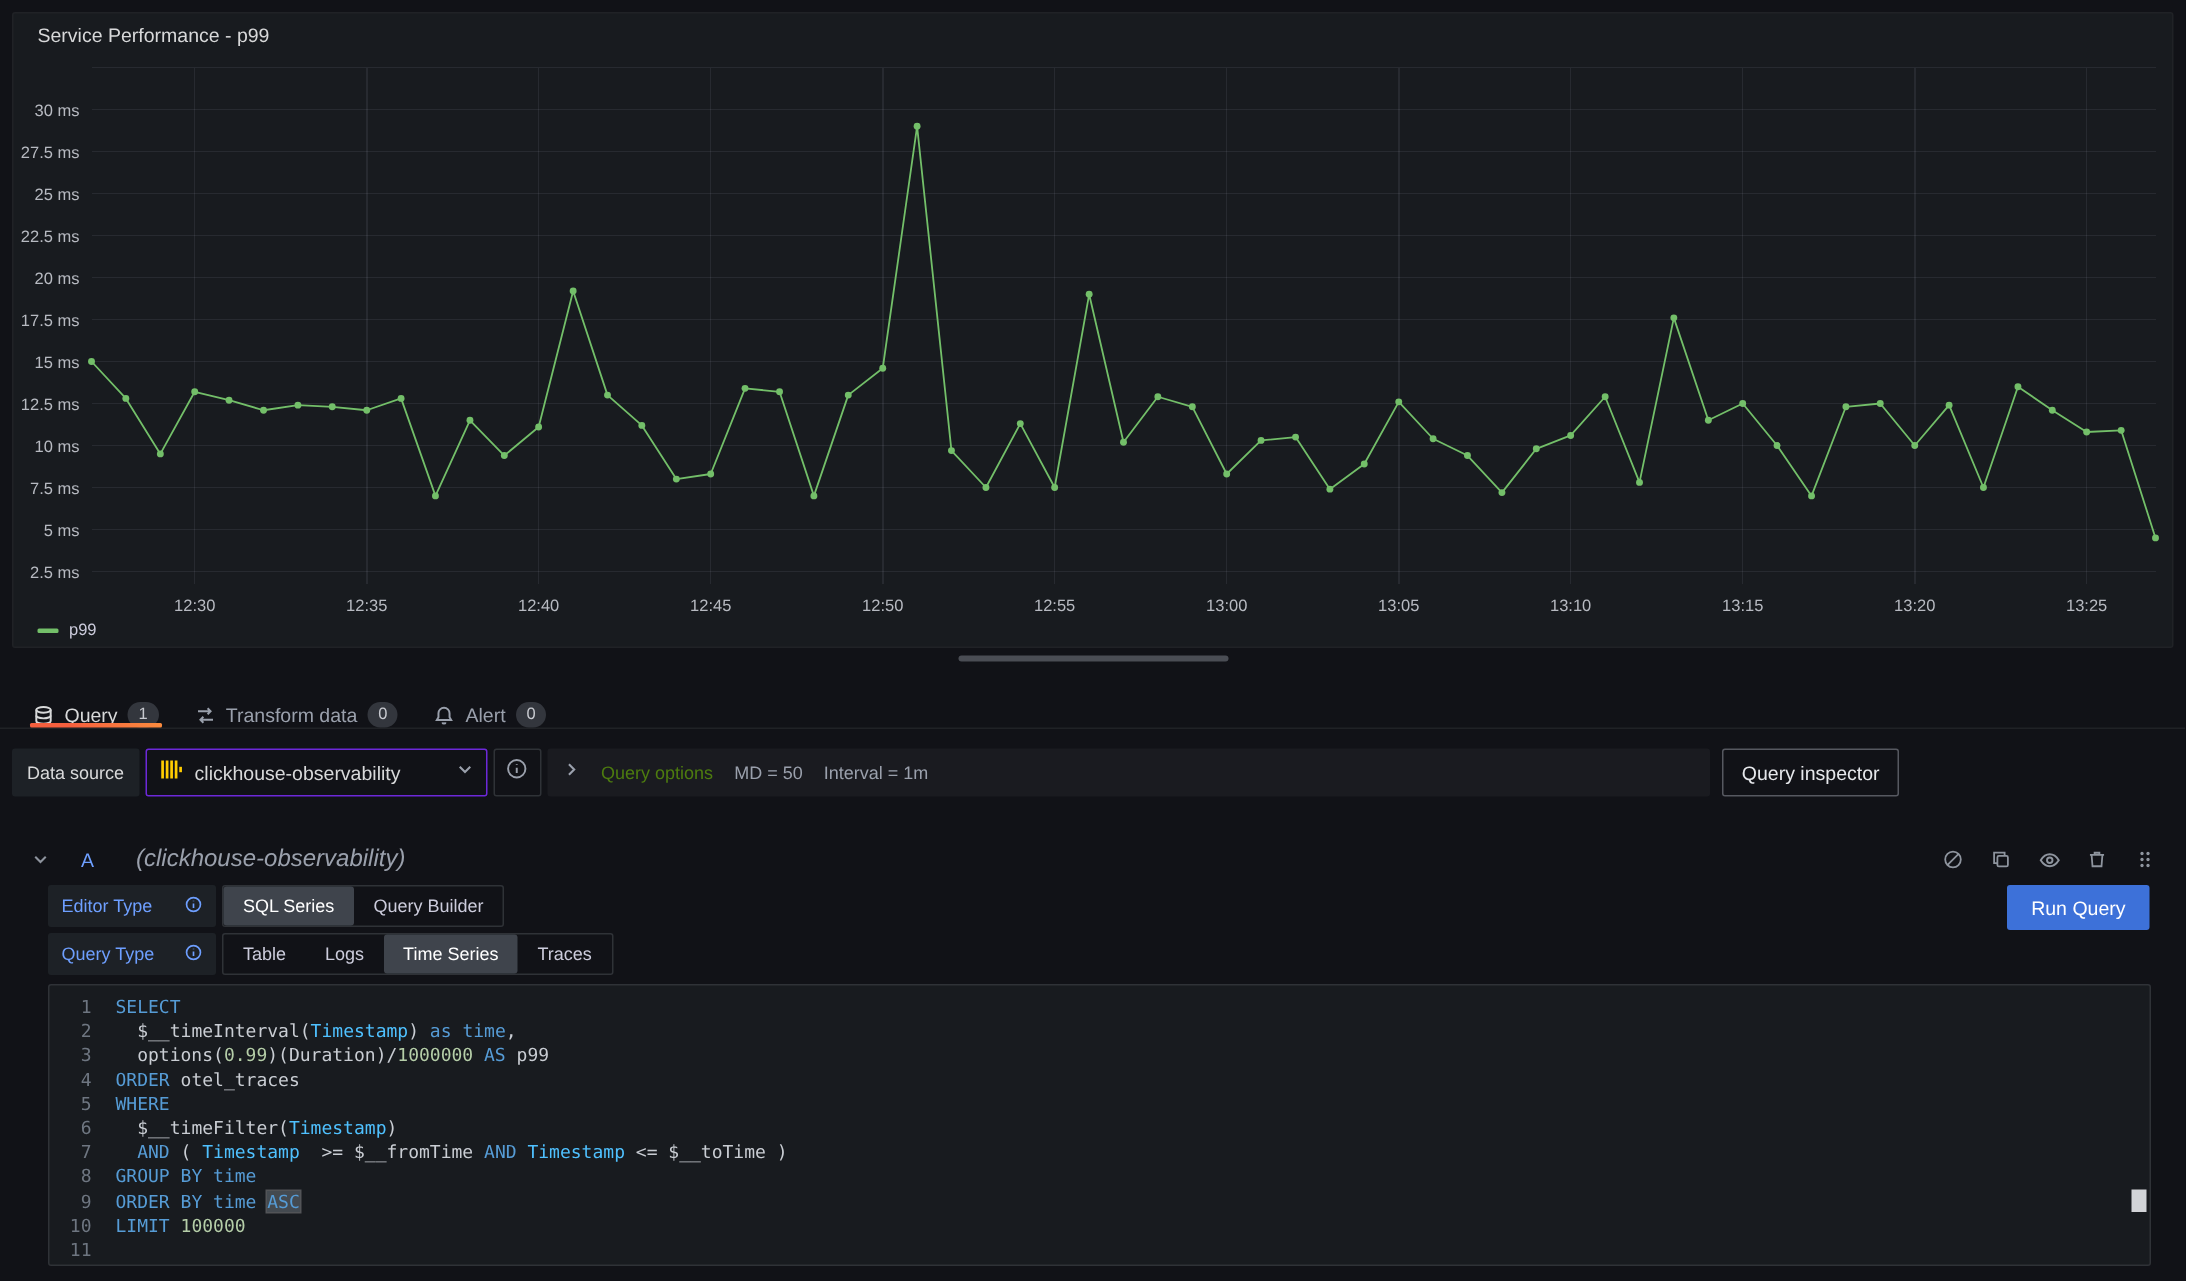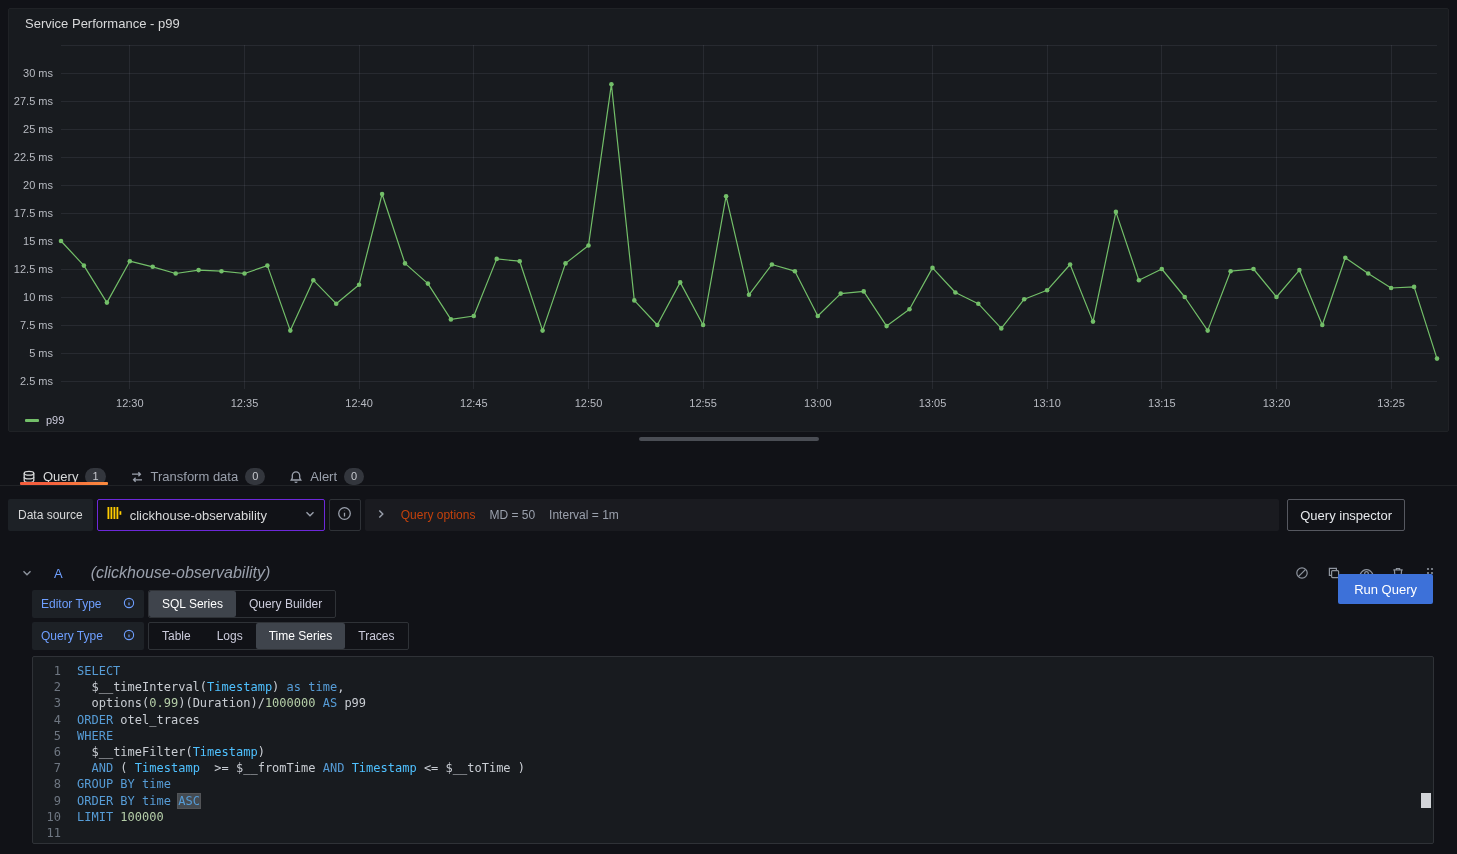--- a/index.html
+++ b/index.html
@@ -27,32 +27,32 @@
   .tab { position:relative; display:flex; align-items:center; gap:7px; padding:0 12px;
          font-size:13px; color:#9aa0ac; cursor:pointer; }
   .tab svg { display:block; }
   .tab.active { color:#d8d9da; }
   .tab.active::after { content:""; position:absolute; left:10px; right:10px; bottom:0; height:3px;
          background:linear-gradient(90deg,#f55f3e 30%,#fb8b3e 100%); border-radius:1px; }
   .count-badge { background:#33363d; color:#c7c9cf; font-size:11px; line-height:1;
          padding:3px 7px; border-radius:9px; }
 
   
-  .ds-row { position:absolute; top:499px; left:8px; width:1397px; height:32px;
+  .ds-row { position:absolute; top:499px; left:8px; width:1258px; height:32px;
             display:flex; align-items:center; gap:4px; }
   .inline-label { height:32px; display:flex; align-items:center; padding:0 10px; gap:6px;
             background:#1d2126; border-radius:2px; font-size:12px; font-weight:500; color:#d8d9da; }
   .ds-picker { width:228px; height:32px; display:flex; align-items:center; gap:8px; padding:0 8px;
             background:#111217; border:1px solid #6d28d9; border-radius:2px; cursor:pointer; }
   .ds-picker .name { flex:1; font-size:13px; color:#d8d9da; white-space:nowrap; overflow:hidden; }
   .icon-btn { width:32px; height:32px; display:flex; align-items:center; justify-content:center;
             background:#111217; border:1px solid #2f3237; border-radius:2px; color:#9aa0ac; cursor:pointer; }
   .q-options { flex:1; height:32px; display:flex; align-items:center; gap:14px; padding:0 10px;
             background:rgba(204,204,220,0.05); border-radius:2px; color:#9aa0ac; cursor:pointer; }
-  .q-options .link { color:#c2410c; font-size:12px; font-weight:500; }
+  .q-options .link { color:#4d7c0f; font-size:12px; font-weight:500; }
   .q-options .meta { font-size:12px; color:#9aa0ac; }
   .btn-secondary { height:32px; display:flex; align-items:center; padding:0 12px; margin-left:4px;
             background:transparent; border:1px solid #565860; border-radius:2px;
             font-size:13px; color:#e6e8ec; cursor:pointer; white-space:nowrap; }
 
   
   .q-header { position:absolute; top:558px; left:8px; width:1441px; height:30px;
               display:flex; align-items:center; gap:10px; padding:0 8px; }
   .ref-id { color:#6e9fff; font-size:13px; font-weight:500; margin-left:6px; }
   .ds-hint { font-style:italic; font-size:16px; color:#9aa0ac; margin-left:18px; }
@@ -64,21 +64,21 @@
   .row-editor { top:590px; }
   .row-qtype { top:622px; }
   .blue-label { height:28px; width:112px; display:flex; align-items:center; justify-content:space-between;
            padding:0 9px; background:#1d2126; border-radius:2px; font-size:12px; font-weight:500; color:#6e9fff; }
   .radio-group { height:28px; display:flex; align-items:center; background:#111217;
            border:1px solid #2f3237; border-radius:2px; padding:0; }
   .radio-opt { height:26px; display:flex; align-items:center; padding:0 13px; font-size:12px;
            color:#ccccdc; border-radius:2px; cursor:pointer; white-space:nowrap; }
   .radio-opt.active { background:#3f444c; color:#ffffff; font-weight:500; }
 
-  .btn-primary { position:absolute; top:574px; right:24px; height:30px; padding:0 16px;
+  .btn-primary { position:absolute; top:590px; right:24px; height:30px; padding:0 16px;
            display:flex; align-items:center; background:#3d71d9; border:none; border-radius:2px;
            font-size:13px; font-weight:500; color:#ffffff; cursor:pointer; }
 
   
   .sql-editor { position:absolute; top:656px; left:32px; width:1402px; height:188px;
            background:#181b1f; border:1px solid #2f3237; border-radius:2px; overflow:hidden; }
   .code-lines { padding-top:6px; font-family:"DejaVu Sans Mono", monospace; font-size:12px; line-height:16.2px; }
   .code-row { display:flex; }
   .ln { width:44px; text-align:right; padding-right:16px; color:#6e7681; flex:none; user-select:none; }
   .code { white-space:pre; color:#c9cdd3; }

